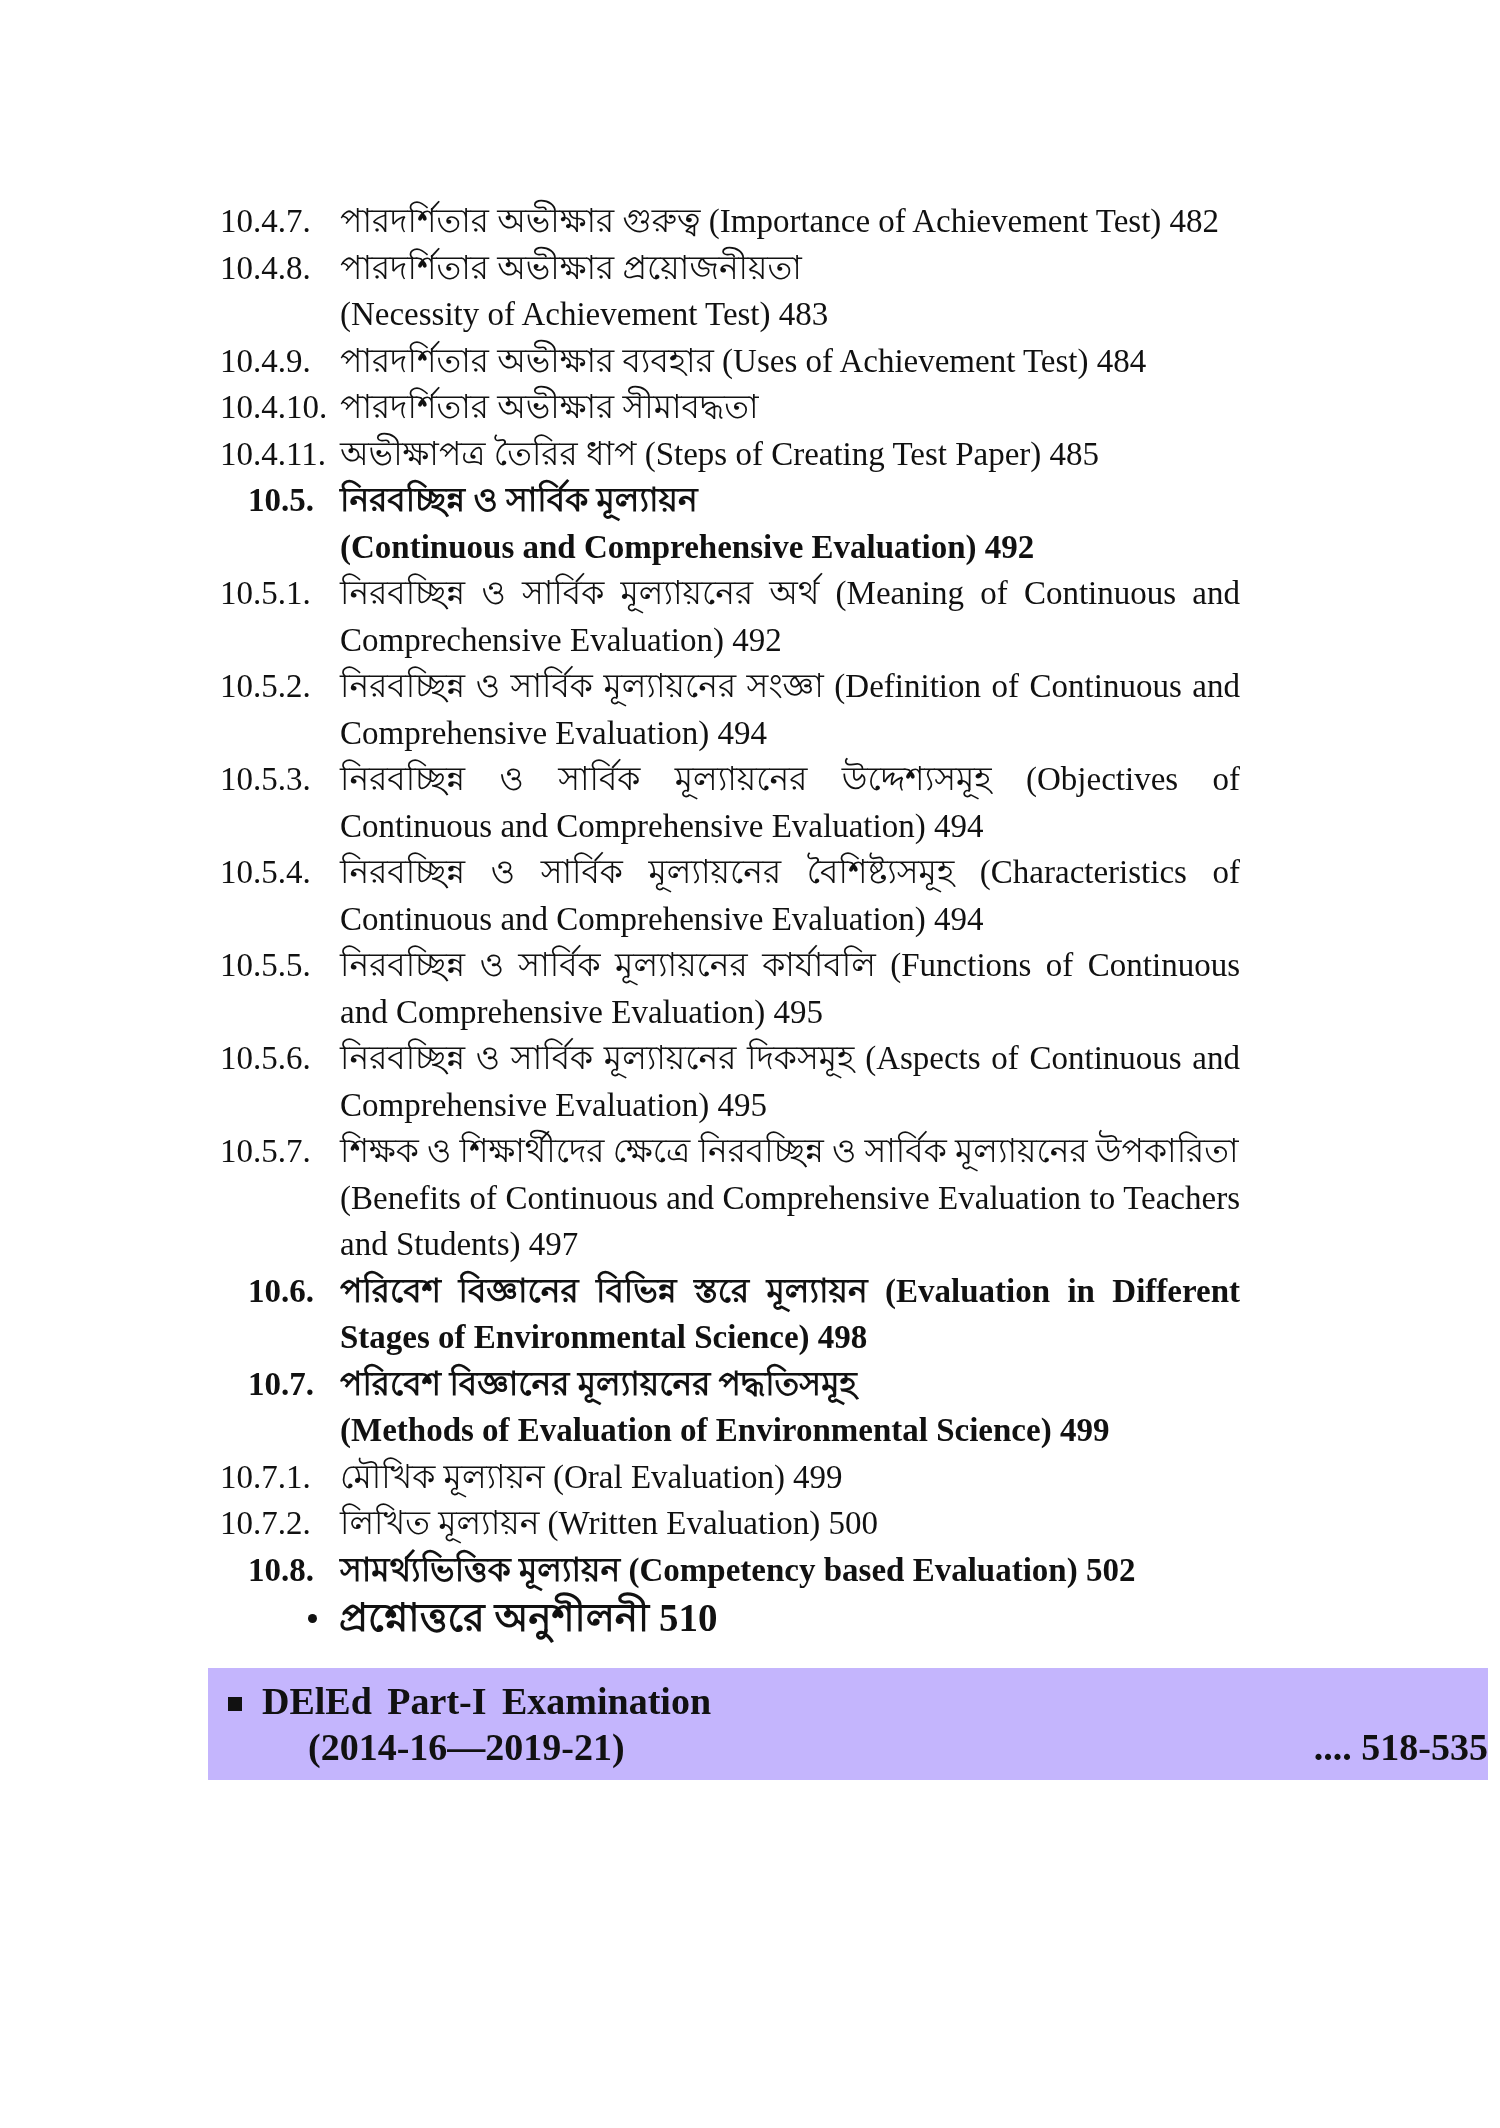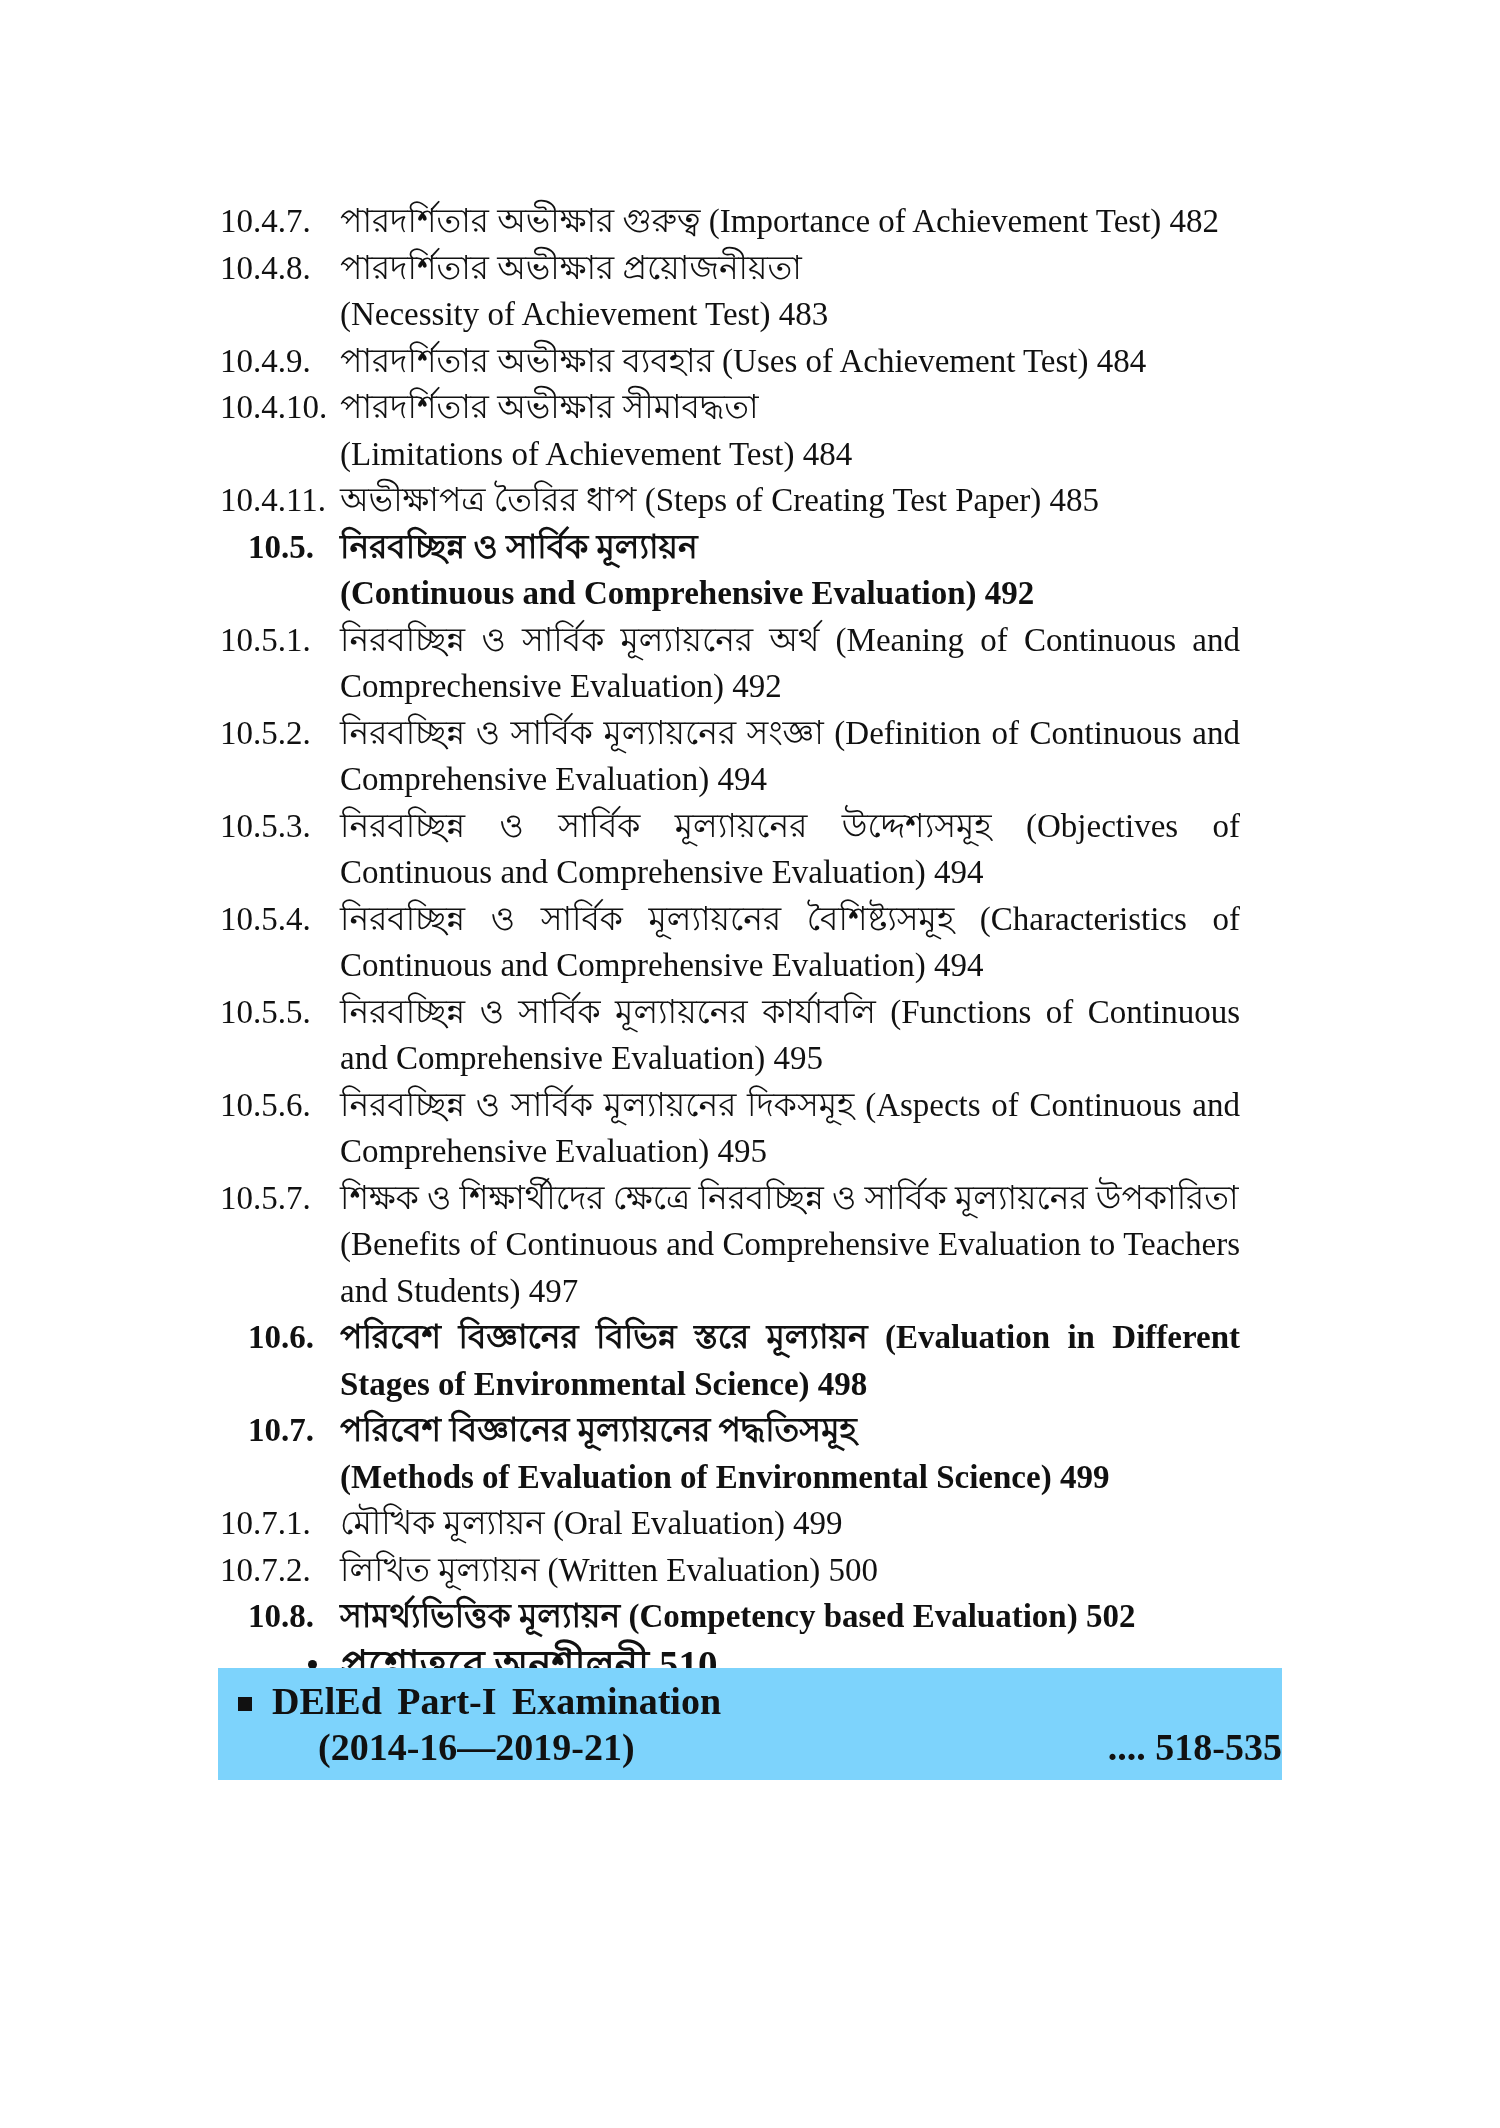--- a/index.html
+++ b/index.html
@@ -27,22 +27,22 @@
     .bullet-entry {
       display: flex; align-items: center;
       font-size: 39px; line-height: 46.5px; font-weight: bold;
       padding-left: 88px; margin-top: 2px;
     }
     .bullet-dot {
       display: inline-block; width: 9px; height: 9px; border-radius: 50%;
       background: #111; margin-right: 22px;
     }
     .exam-box {
-      position: absolute; left: 218px; top: 1668px; width: 1064px; height: 112px;
-      background: #7dd3fc;
+      position: absolute; left: 208px; top: 1668px; width: 1280px; height: 112px;
+      background: #c4b5fd;
     }
     .exam-box .row1 {
       position: absolute; left: 20px; top: 10px;
       font-size: 38px; font-weight: bold; line-height: 46px; display: flex; align-items: center;
       word-spacing: 6px;
     }
     .exam-square {
       display: inline-block; width: 14px; height: 14px; background: #111; margin-right: 20px; margin-top: 6px;
     }
     .exam-box .row2 {
@@ -80,21 +80,20 @@
     <span class="body">
       <span class="bn">পারদর্শিতার অভীক্ষার ব্যবহার</span>
       <span class="en">(Uses of Achievement Test) 484</span>
     </span>
   </div>
 
   <div class="entry long">
     <span class="num">10.4.10.</span>
     <span class="body">
       <span class="line bn">পারদর্শিতার অভীক্ষার সীমাবদ্ধতা</span>
-      <span class="line en">(Limitations of Achievement Test) 484</span>
     </span>
   </div>
 
   <div class="entry long">
     <span class="num">10.4.11.</span>
     <span class="body">
       <span class="bn">অভীক্ষাপত্র তৈরির ধাপ</span>
       <span class="en">(Steps of Creating Test Paper) 485</span>
     </span>
   </div>

